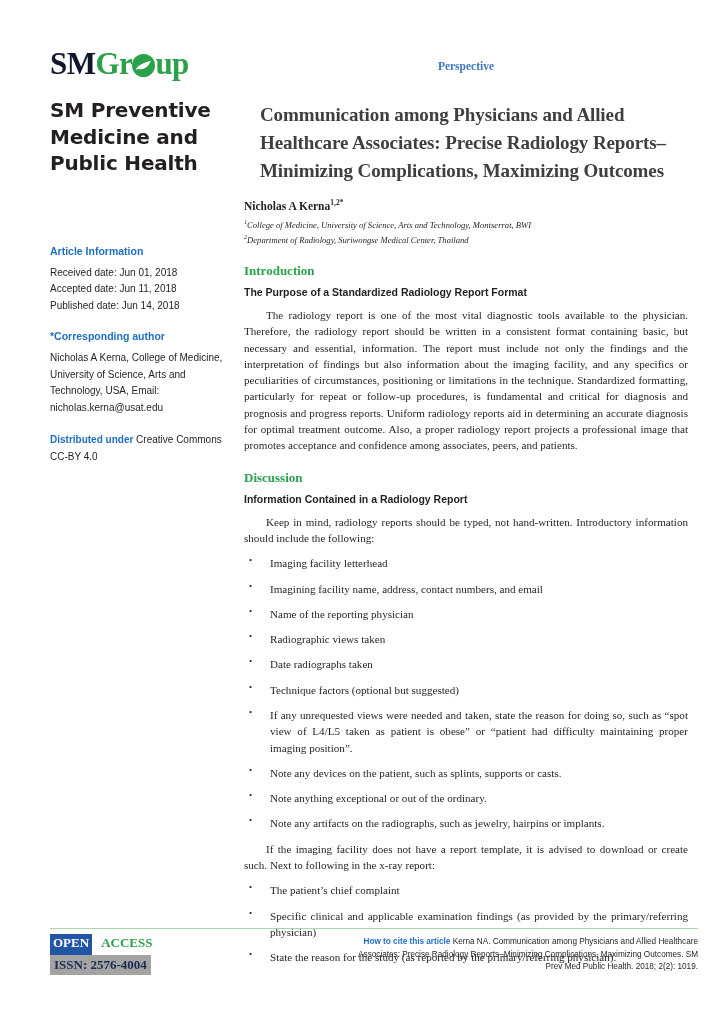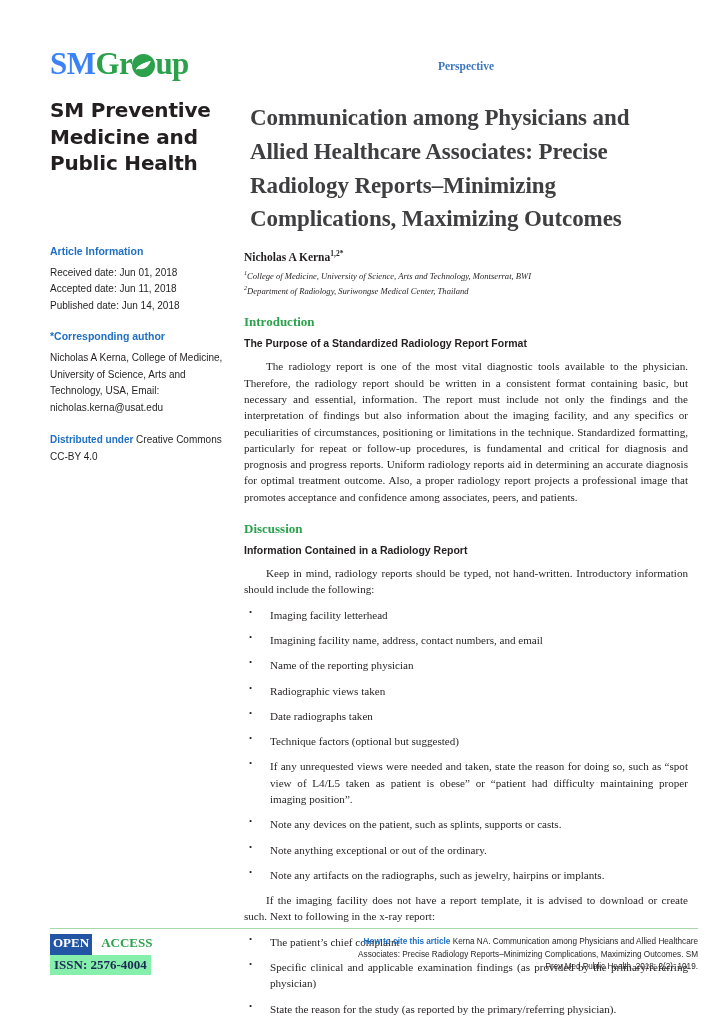--- a/index.html
+++ b/index.html
@@ -26,21 +26,21 @@
 
   .logo-wrap {
     font-family: "Liberation Serif", serif;
     font-weight: bold;
     font-size: 31px;
     letter-spacing: -0.5px;
     line-height: 1;
     white-space: nowrap;
     margin-bottom: 18px;
   }
-  .logo-sm { color: #3b82f6; }
+  .logo-sm { color: #0f172a; }
   .logo-gr { color: #2ba14b; }
   .logo-up { color: #2ba14b; }
   .logo-leaf {
     display: inline-block;
     width: 23px;
     height: 23px;
     vertical-align: -3px;
     position: relative;
     margin: 0 0px;
   }
@@ -88,25 +88,25 @@
     font-weight: bold;
     font-size: 11.5px;
     color: #3d76c0;
     margin-bottom: 29px;
     text-align: center;
   }
 
   .art-title {
     font-family: "Liberation Serif", serif;
     font-weight: bold;
-    font-size: 23px;
+    font-size: 19px;
     line-height: 1.47;
     color: #3f3f41;
     letter-spacing: -0.1px;
-    margin: 0 0 13px 6px;
+    margin: 0 0 13px 16px;
   }
 
   .authors {
     font-family: "Liberation Serif", serif;
     font-weight: bold;
     font-size: 11.5px;
     color: #231f20;
     margin-bottom: 5px;
   }
   .authors sup { font-size: 7.5px; font-weight: bold; }
@@ -202,21 +202,21 @@
     background: #2255a4;
     color: #ffffff;
     padding: 1px 3px 18px 3px;
   }
   .oa-access {
     color: #2ba14b;
     padding-left: 9px;
   }
   .issn-badge {
     display: inline-block;
-    background: #86efac;
+    background: #a3a3a3;
     color: #1a2a52;
     font-family: "Liberation Serif", serif;
     font-weight: bold;
     font-size: 13px;
     line-height: 1;
     padding: 3px 4px 4px 4px;
     white-space: nowrap;
   }
   .cite {
     flex: 0 0 355px;

